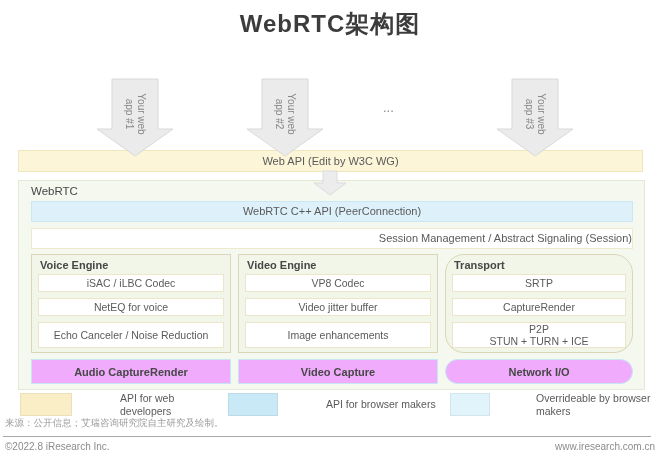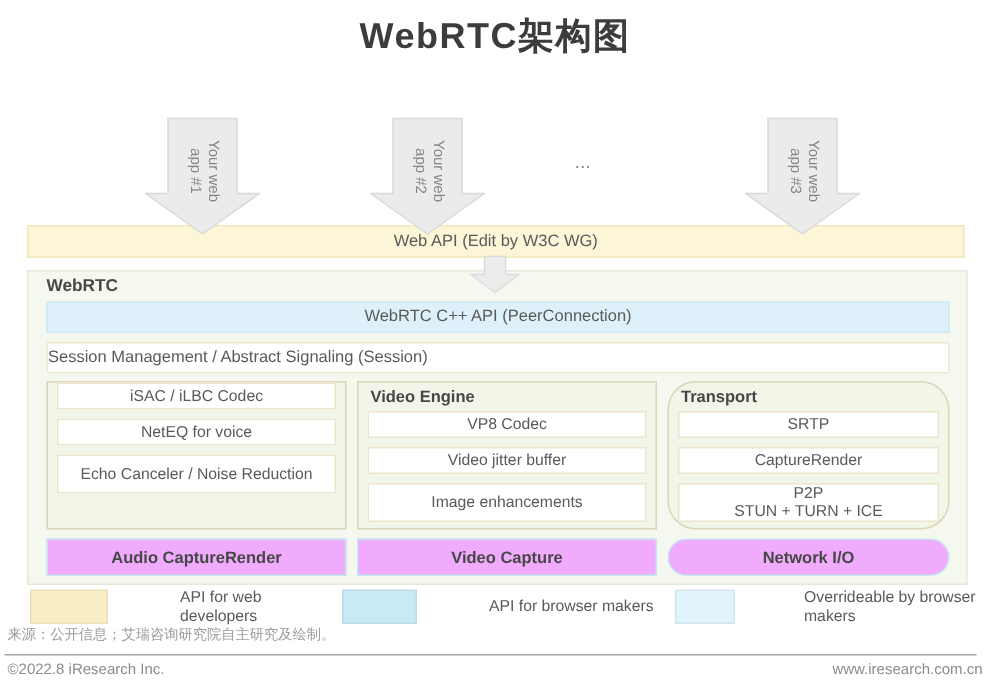--- a/index.html
+++ b/index.html
@@ -17,26 +17,26 @@
   .ellipsis { position:absolute; left:383px; top:100px; font-size:13px; color:#8a8a8a; }
 
   .webapi-bar { position:absolute; left:18px; top:150px; width:625px; height:22px; z-index:1;
                 background:#fcf5d8; border:1px solid #f0e6bb; text-align:center;
                 line-height:20px; font-size:11px; color:#5a5a5a; }
 
   .connector { position:absolute; left:312px; top:170px; z-index:3; }
 
   .webrtc-box { position:absolute; left:18px; top:180px; width:627px; height:210px;
                 background:#f4f8ee; border:1px solid #e4e9d7; }
-  .webrtc-label { position:absolute; left:12px; top:4px; font-size:11.5px; font-weight:bold; color:#474747; }
+  .webrtc-label { position:absolute; left:12px; top:4px; font-size:11.5px; font-weight:normal; color:#474747; }
   .cpp-bar { position:absolute; left:12px; top:20px; width:602px; height:21px;
              background:#def1fa; border:1px solid #c9e7f4; text-align:center;
              line-height:19px; font-size:11px; color:#5a5a5a; }
   .session-bar { position:absolute; left:12px; top:47px; width:602px; height:21px;
-                 background:#ffffff; border:1px solid #eee8cd; text-align:left;
+                 background:#ffffff; border:1px solid #eee8cd; text-align:right;
                  line-height:19px; font-size:11px; color:#5a5a5a; }
 
   .columns { position:absolute; left:12px; top:73px; width:602px; display:flex; gap:7px; }
   .column { background:#f1f6e8; border:1px solid #dcd6b8; height:99px; }
   .col-a { width:200px; } .col-b { width:200px; } .col-c { width:188px;border-radius:19px; }
   .col-header { padding:4px 8px 0 8px; font-size:11px; line-height:13px; font-weight:bold; color:#474747; margin-bottom:2px; }
   .col-item { margin:0 6px 6px 6px; height:18px; background:#ffffff; border:1px solid #ece5cc;
               display:flex; align-items:center; justify-content:center; text-align:center;
               font-size:10.5px; line-height:12px; color:#5a5a5a; white-space:pre-line; }
   .col-item.tall { height:26px; }
@@ -93,20 +93,21 @@
     <path d="M11 1 H25 V13 H34 L18 25 L2 13 H11 Z" fill="#ececec" stroke="#dcdcdc" stroke-width="1" stroke-linejoin="round"></path>
   </svg>
 
   <div class="webrtc-box">
     <div class="webrtc-label">WebRTC</div>
     <div class="cpp-bar">WebRTC C++ API (PeerConnection)</div>
     <div class="session-bar">Session Management / Abstract Signaling (Session)</div>
 
     <div class="columns">
       <div class="column col-a">
+        <div class="col-header">Voice Engine</div>
         <div class="col-item">iSAC / iLBC Codec</div>
         <div class="col-item">NetEQ for voice</div>
         <div class="col-item tall">Echo Canceler / Noise Reduction</div>
       </div>
       <div class="column col-b">
         <div class="col-header">Video Engine</div>
         <div class="col-item">VP8 Codec</div>
         <div class="col-item">Video jitter buffer</div>
         <div class="col-item tall">Image enhancements</div>
       </div>

